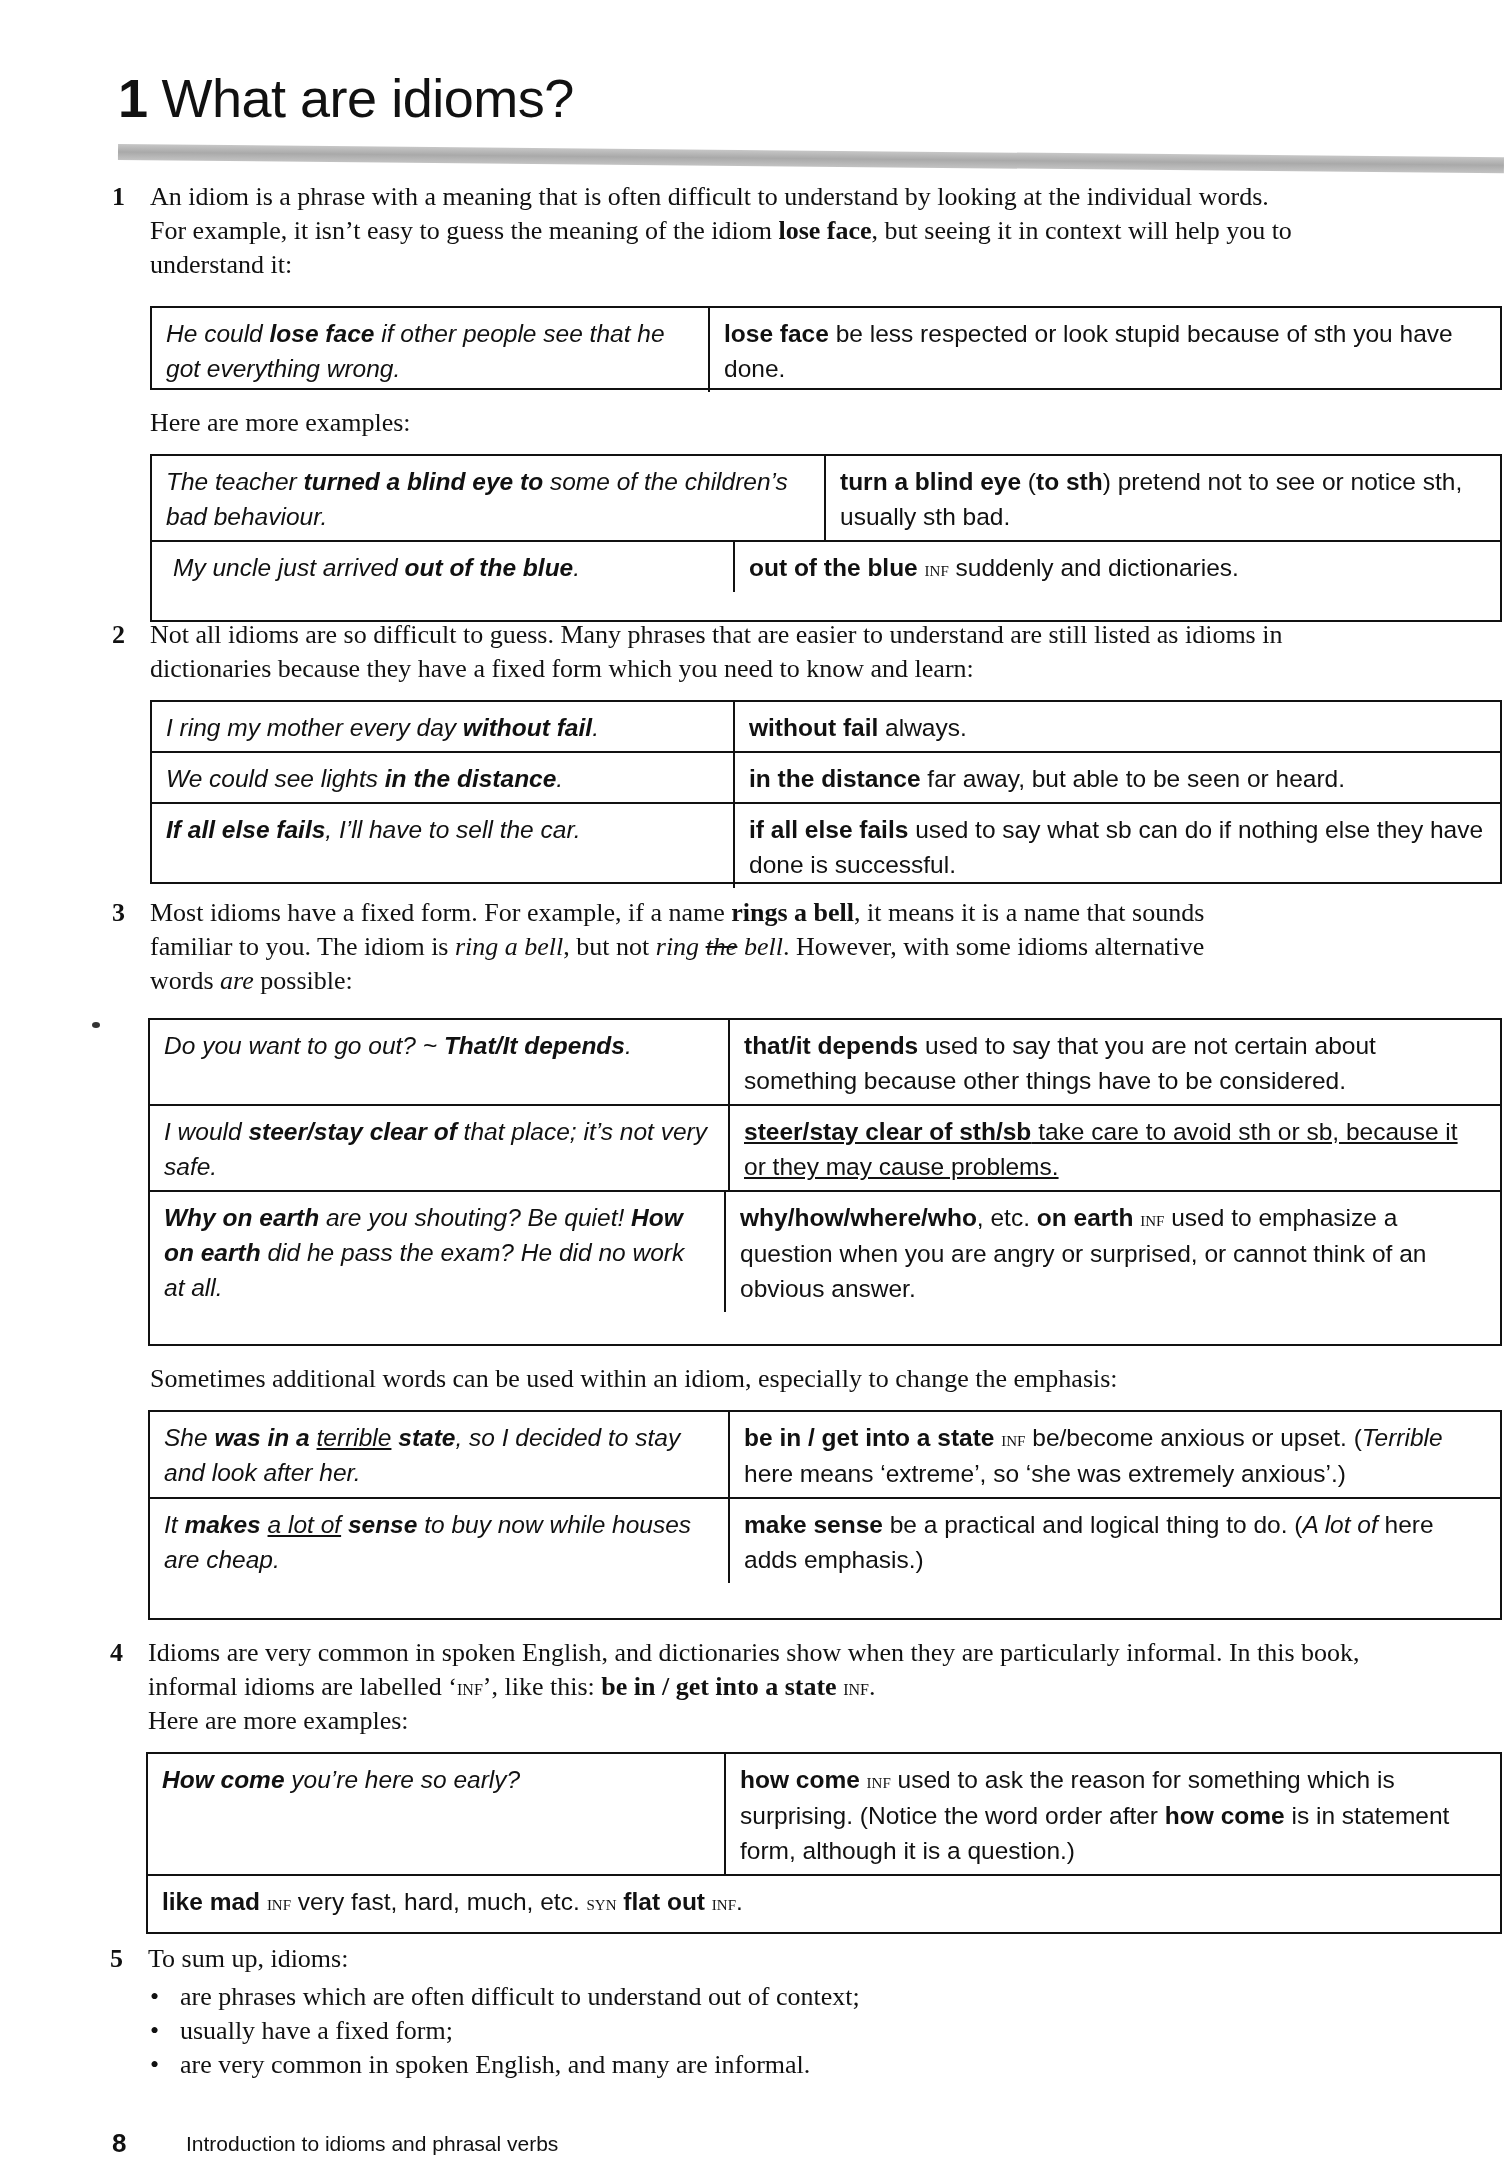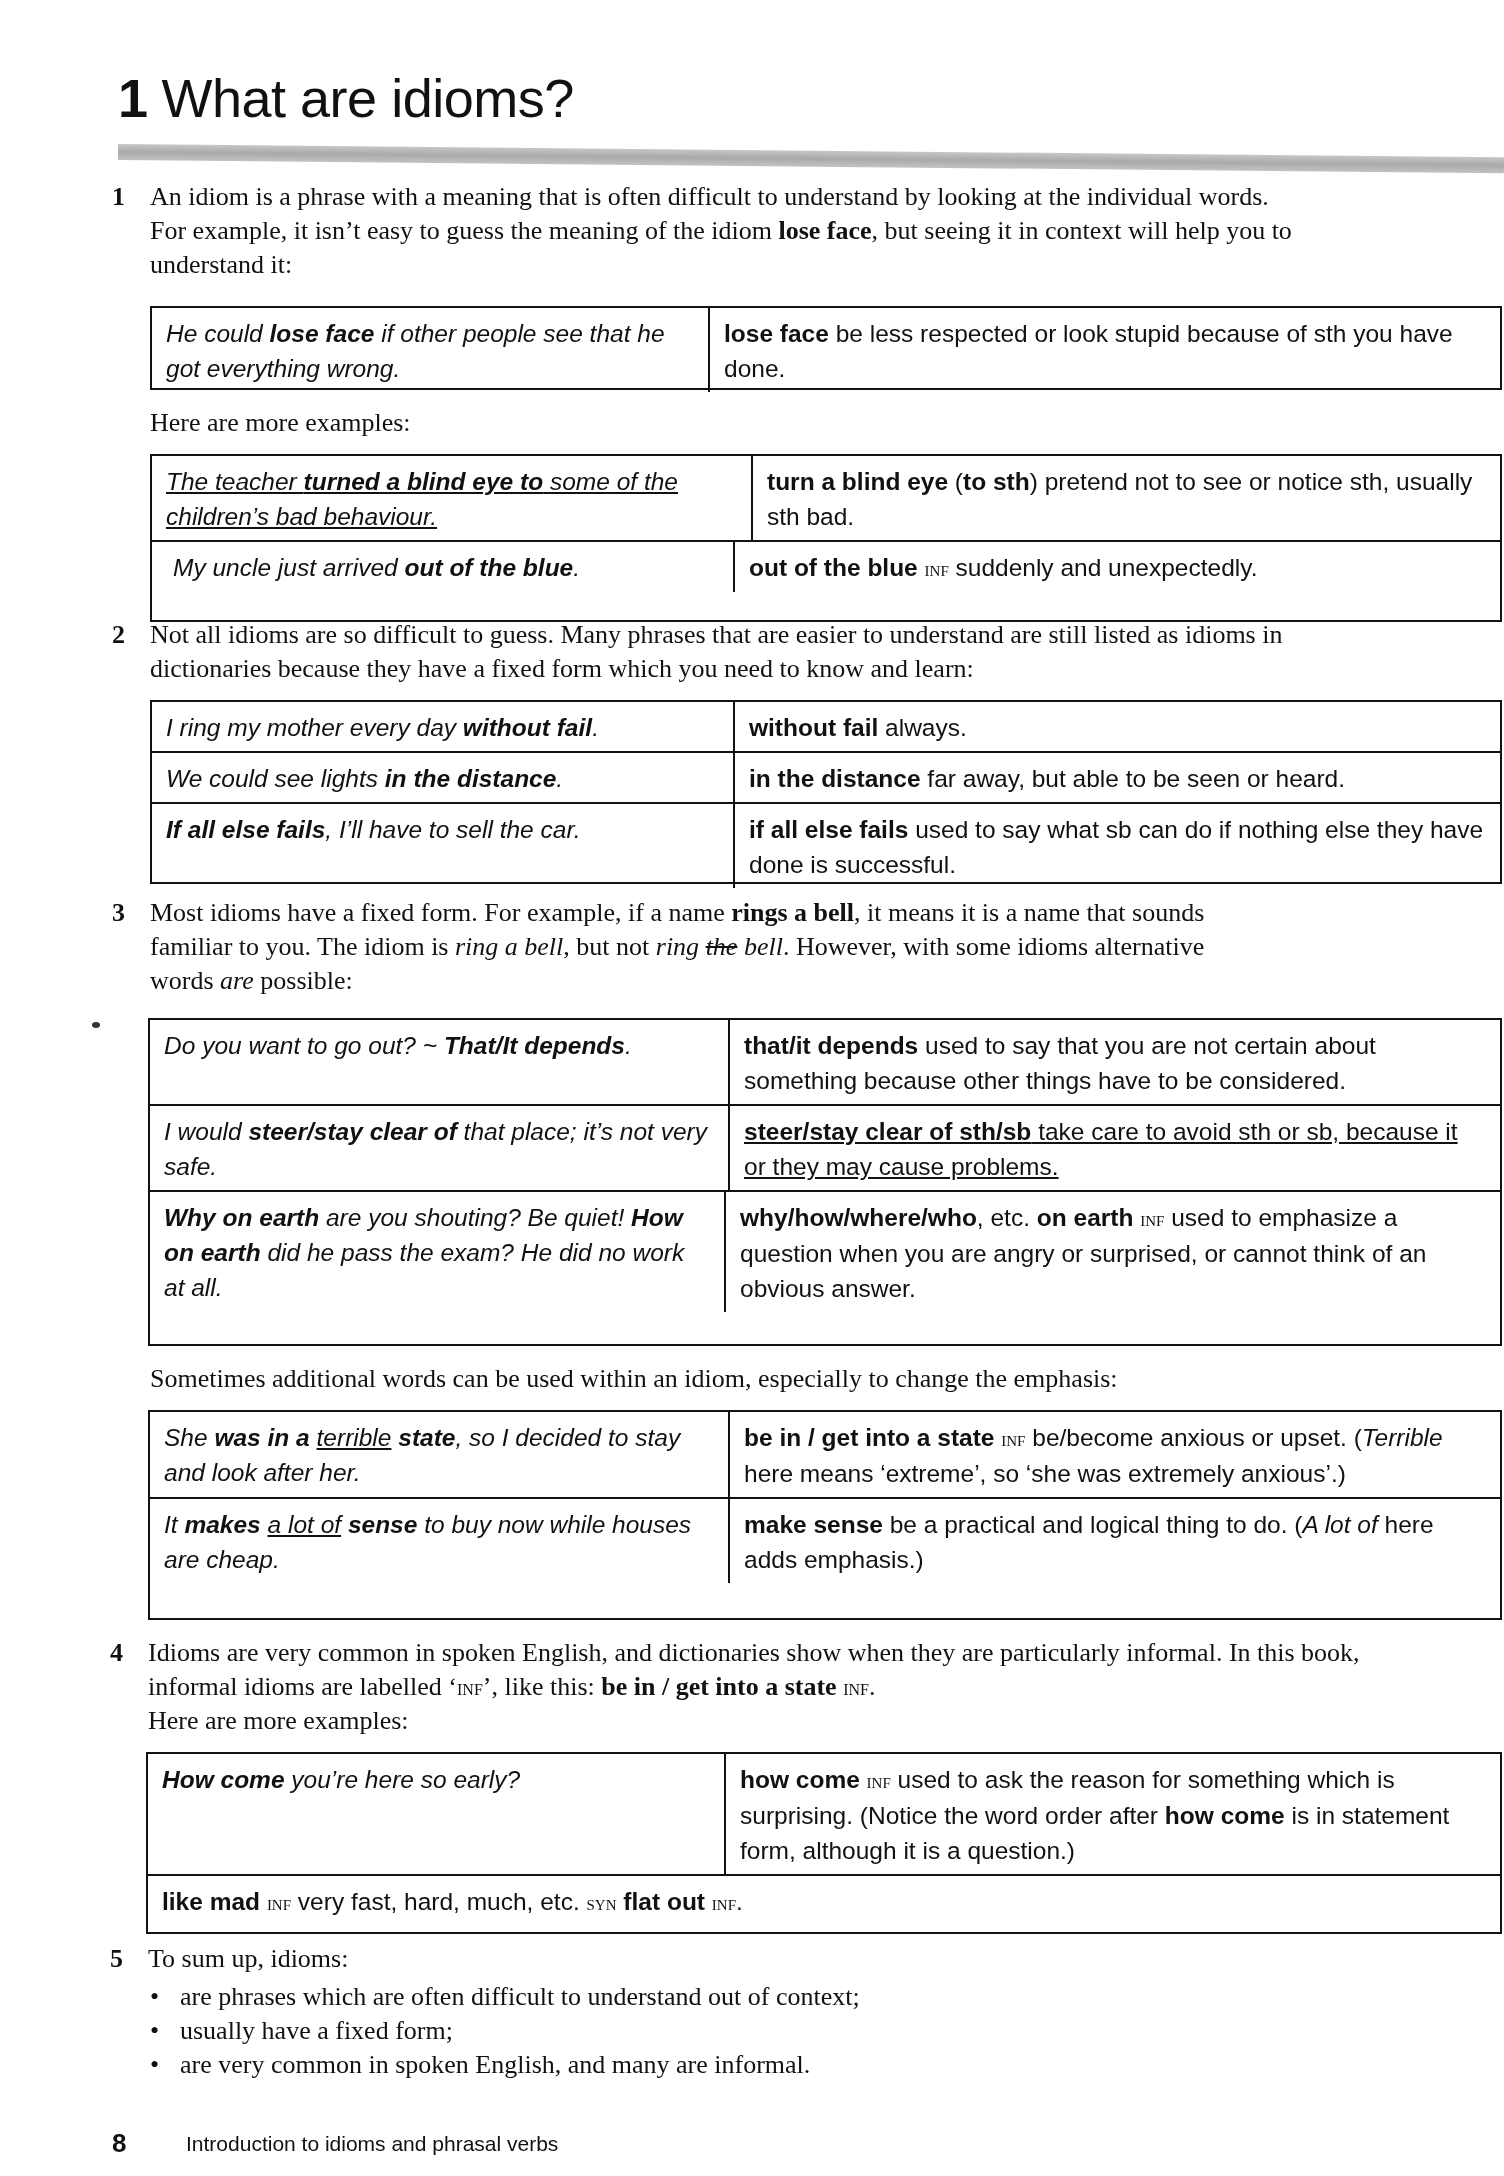--- a/index.html
+++ b/index.html
@@ -48,26 +48,26 @@
     <div class="row">
       <div class="cell ex" style="width: 558px;"><span>He could </span><span class="b">lose face</span><span> if other people see that he got everything wrong.</span></div>
       <div class="cell def" style="flex: 1 1 0%;"><span class="b">lose face</span><span> be less respected or look stupid because of sth you have done.</span></div>
     </div>
   </div>
 
 <div class="para serif" style="left:150px; top:406px;">Here are more examples:</div>
 
 <div class="tbl" style="left:150px; top:454px; width:1352px; height:168px;">
     <div class="row">
-      <div class="cell ex" style="width: 601px; text-decoration: underline;"><span>The teacher </span><span class="b">turned a blind eye to</span><span> some of the children’s bad behaviour.</span></div>
+      <div class="cell ex" style="width: 674px;"><span>The teacher </span><span class="b">turned a blind eye to</span><span> some of the children’s bad behaviour.</span></div>
       <div class="cell def" style="flex: 1 1 0%;"><span class="b">turn a blind eye</span><span> (</span><span class="b">to sth</span><span>) pretend not to see or notice sth, usually sth bad.</span></div>
     </div>
     <div class="row">
       <div class="cell ex" style="width: 583px; padding-left: 21px;"><span>My uncle just arrived </span><span class="b">out of the blue</span><span>.</span></div>
-      <div class="cell def" style="flex: 1 1 0%;"><span class="b">out of the blue</span><span> </span><span class="sc">inf</span><span> suddenly and unexpectedly.</span></div>
+      <div class="cell def" style="flex: 1 1 0%;"><span class="b">out of the blue</span><span> </span><span class="sc">inf</span><span> suddenly and dictionaries.</span></div>
     </div>
   </div>
 
 <div class="para serif" style="left:150px; top:618px; width:1210px;">
   <span class="pnum">2</span>
   <span><span>Not all idioms are so difficult to guess. Many phrases that are easier to understand are still listed as idioms in dictionaries because they have a fixed form which you need to know and learn:</span></span>
 </div>
 <div class="tbl" style="left:150px; top:700px; width:1352px; height:184px;">
     <div class="row">
       <div class="cell ex" style="width: 583px;"><span>I ring my mother every day </span><span class="b">without fail</span><span>.</span></div>

